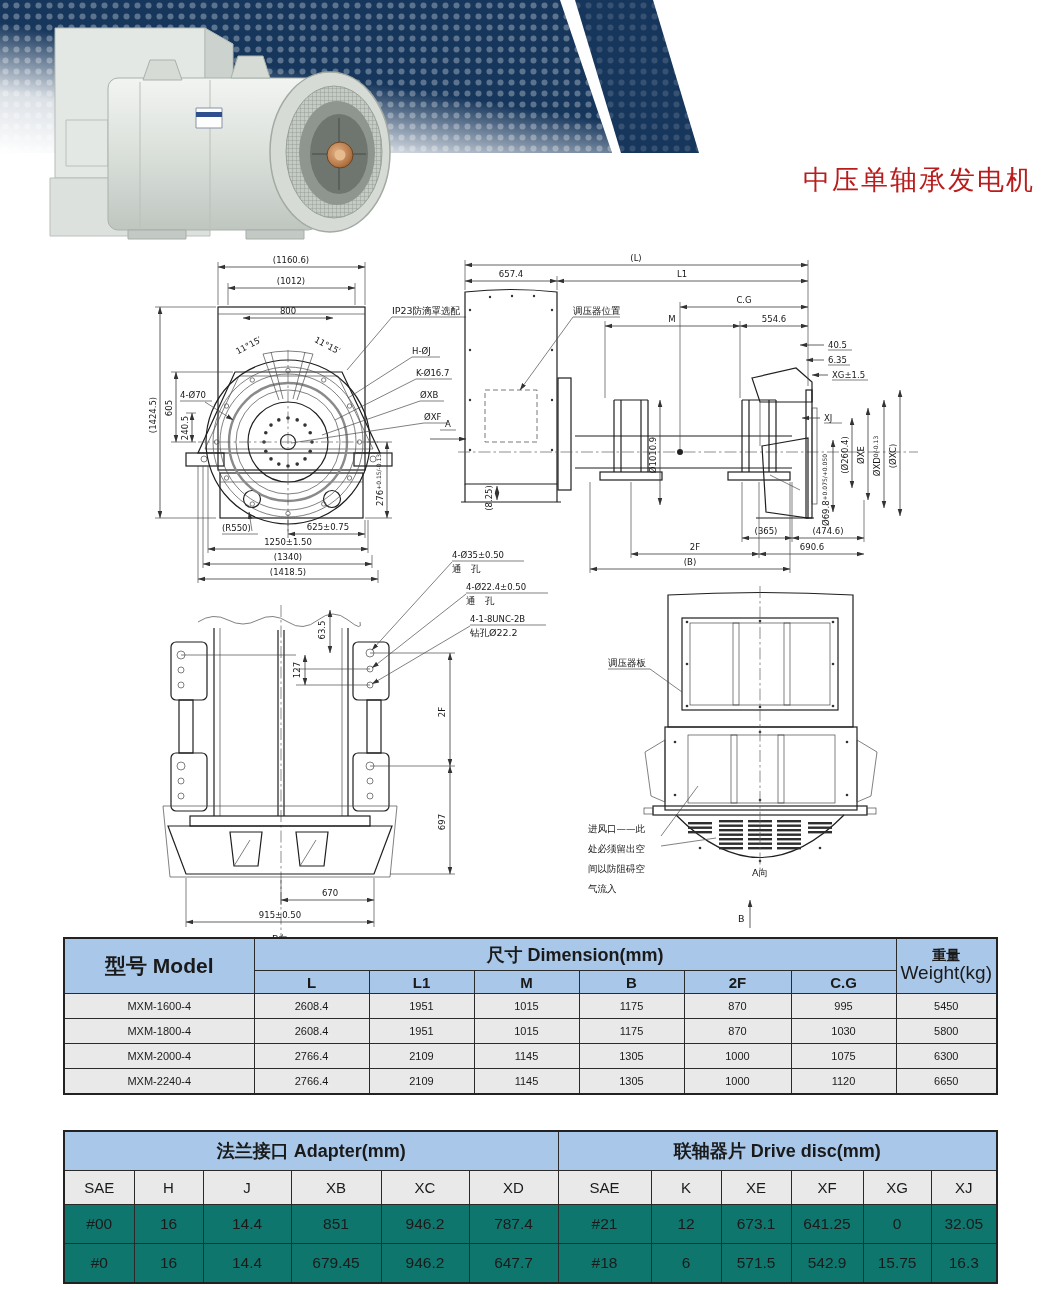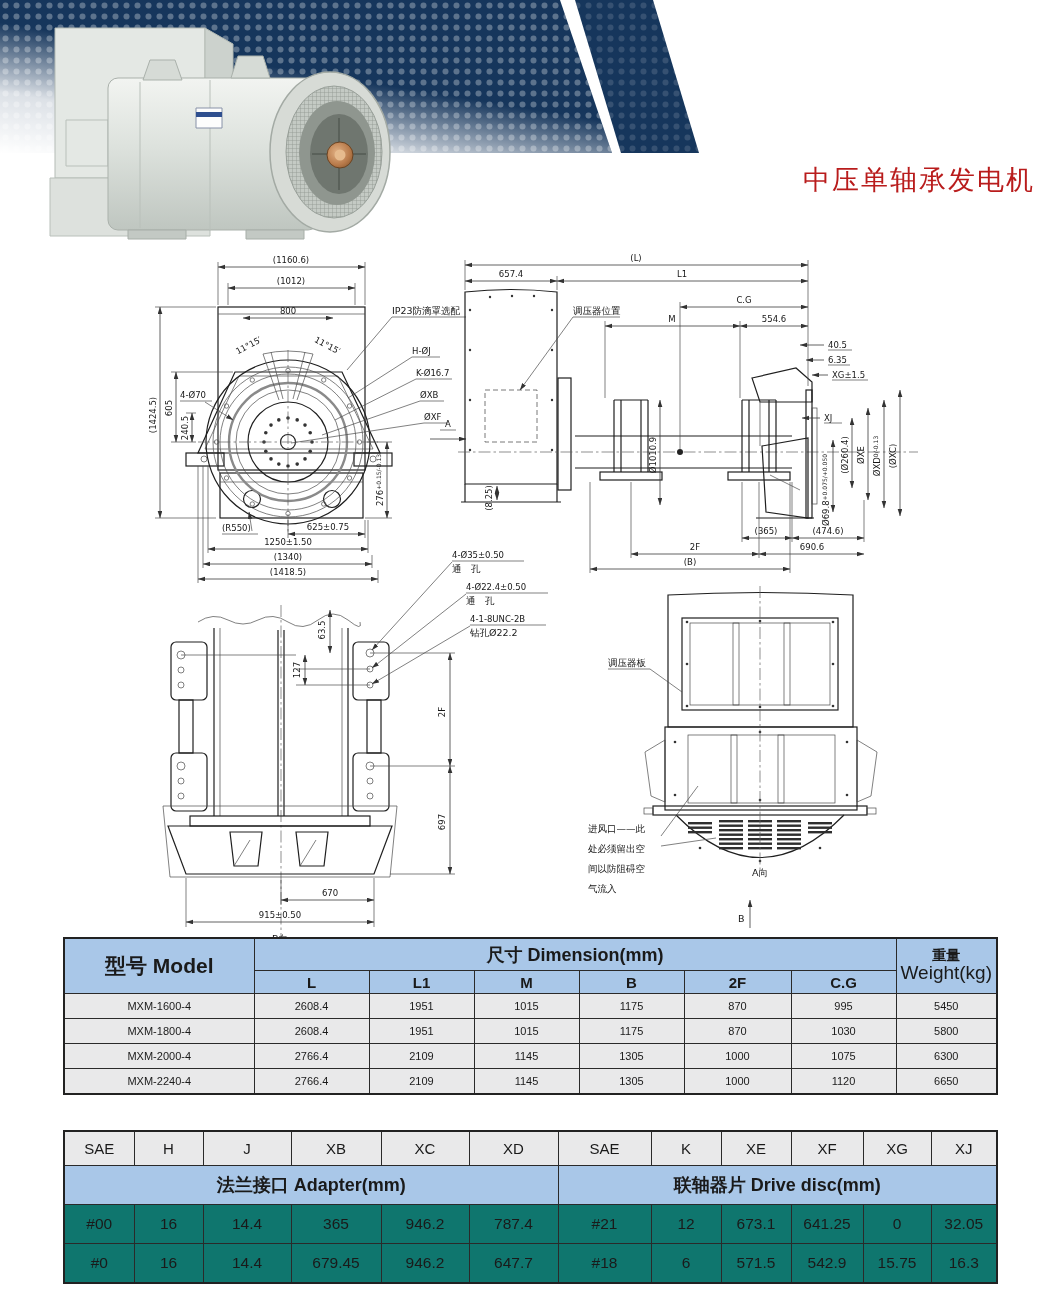--- a/index.html
+++ b/index.html
@@ -633,44 +633,44 @@
         <col style="width:89px">
         <col style="width:93px">
         <col style="width:70px">
       <col style="width:70px">
         <col style="width:72px">
         <col style="width:68px">
         <col style="width:66px">
     </colgroup>
     <thead>
       <tr>
+        <th colspan="6" class="hdr-blue grp-h">法兰接口 Adapter(mm)</th>
+        <th colspan="6" class="hdr-blue grp-h">联轴器片 Drive disc(mm)</th>
+      </tr>
+      <tr>
         <th class="sub-h">SAE</th>
         <th class="sub-h">H</th>
         <th class="sub-h">J</th>
         <th class="sub-h">XB</th>
         <th class="sub-h">XC</th>
         <th class="sub-h">XD</th>
         <th class="sub-h">SAE</th>
         <th class="sub-h">K</th>
         <th class="sub-h">XE</th>
         <th class="sub-h">XF</th>
         <th class="sub-h">XG</th>
         <th class="sub-h">XJ</th>
       </tr>
-      <tr>
-        <th colspan="6" class="hdr-blue grp-h">法兰接口 Adapter(mm)</th>
-        <th colspan="6" class="hdr-blue grp-h">联轴器片 Drive disc(mm)</th>
-      </tr>
     </thead>
     <tbody>
         <tr>
           <td>#00</td>
           <td>16</td>
           <td>14.4</td>
-          <td>365</td>
+          <td>851</td>
           <td>946.2</td>
           <td>787.4</td>
           <td>#21</td>
           <td>12</td>
           <td>673.1</td>
           <td>641.25</td>
           <td>0</td>
           <td>32.05</td>
         </tr>
         <tr>

